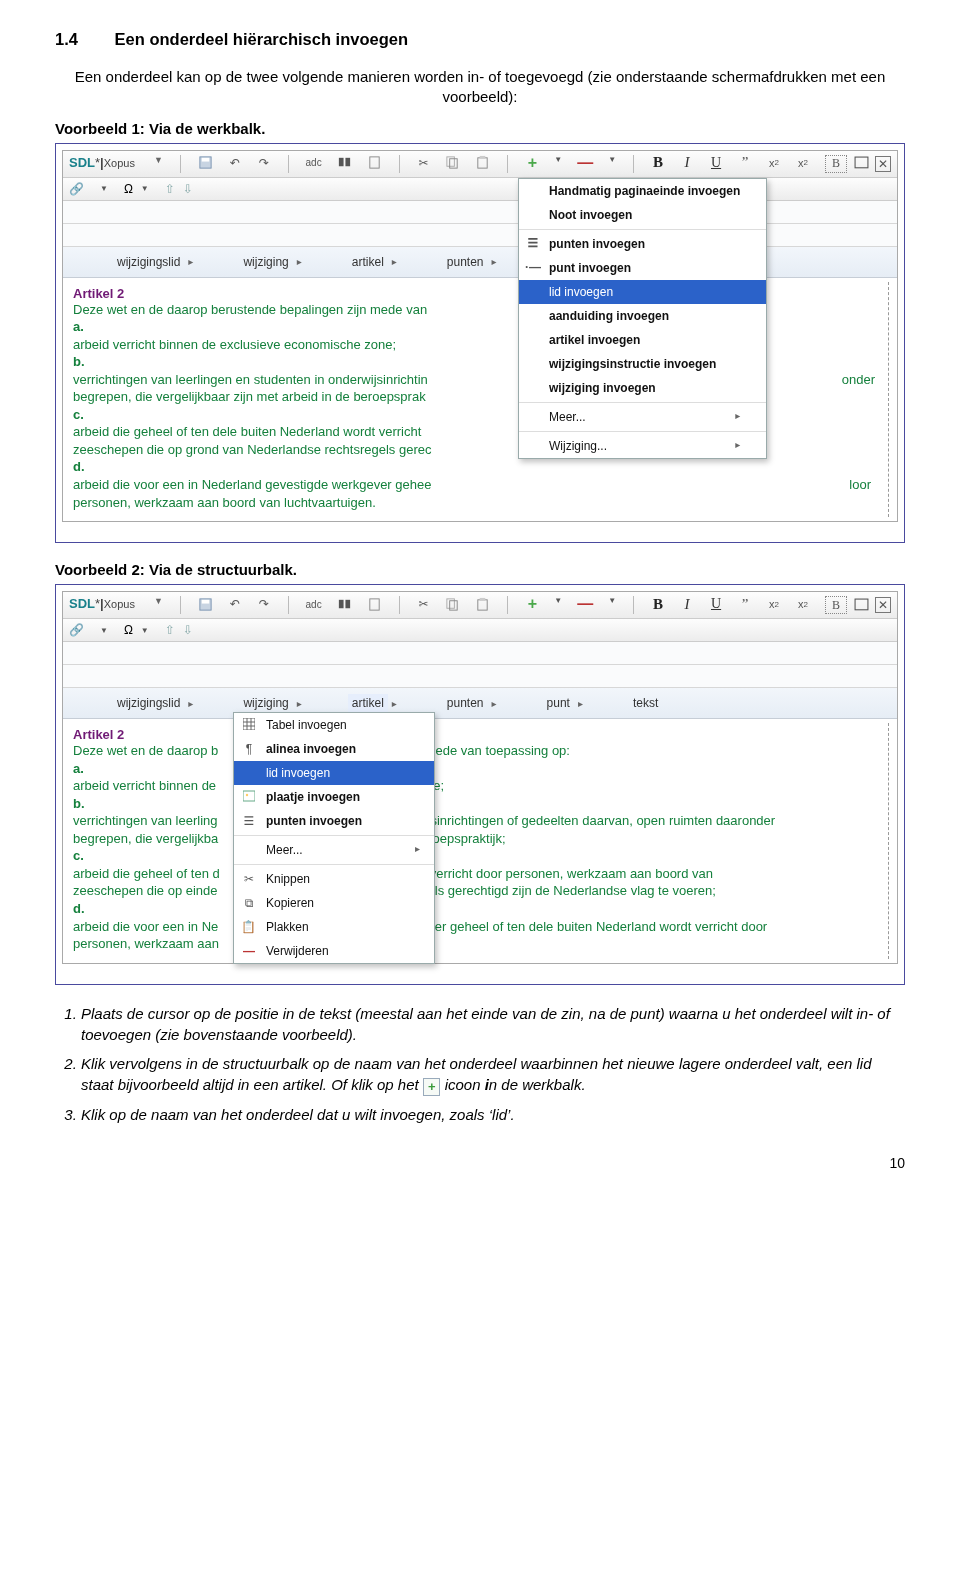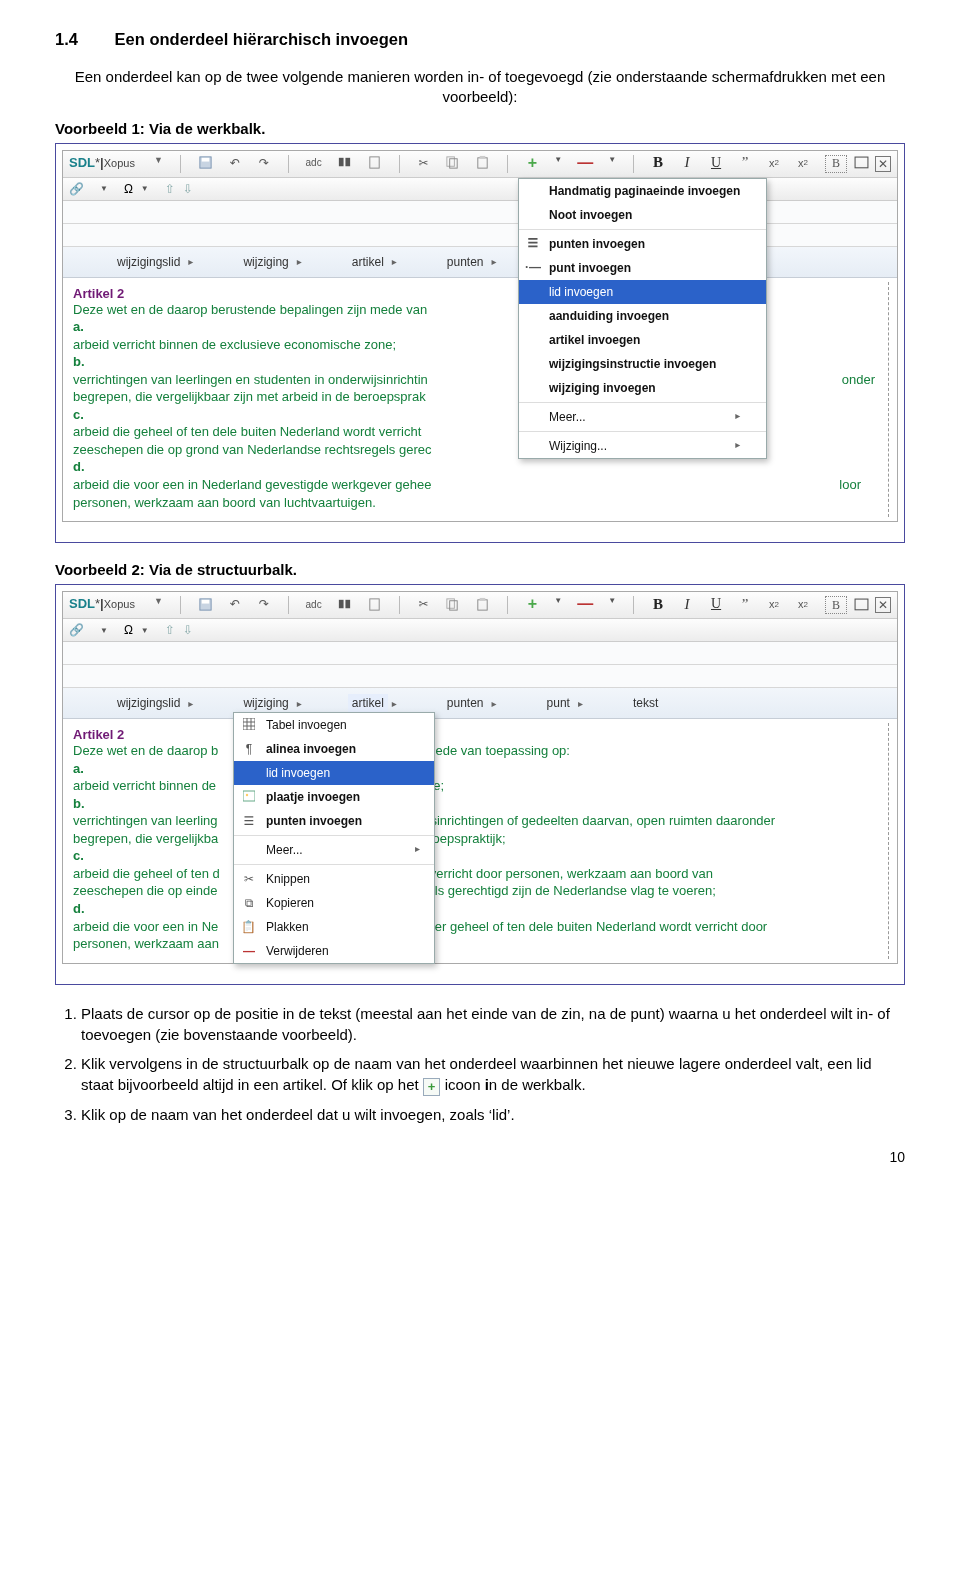--- a/index.html
+++ b/index.html
@@ -58,24 +58,24 @@
 
   
   .ctxmenu { position:absolute; background:#fff; border:1px solid #9aa; box-shadow: 2px 3px 6px rgba(0,0,0,.25); font-size:12px; min-width:200px; z-index:6; }
   .ctxmenu .mi { padding: 5px 14px 5px 32px; color:#111; position:relative;}
   .ctxmenu .mi.sel { background:#2b62c9; color:#fff; }
   .ctxmenu .mi .micon { position:absolute; left:7px; top:5px; width:16px; text-align:center; color:#555; font-size:12px;}
   .ctxmenu .msep { height:1px; background:#ddd; margin:2px 0; }
   .ctxmenu .mi .sub { float:right; font-size:10px; color:#666; }
 
   ol.steps { margin: 14px 0 0 26px; padding:0; }
-  ol.steps li { margin-bottom: 8px; font-size:15px; line-height:1.4; }
+  ol.steps li { margin-bottom: 8px; font-size:15px; line-height:1.4;font-style:italic; }
   .inline-plus { display:inline-block; border:1px solid #9ab; background:#f6faf6; padding:0 4px; color:#3a9a3a; font-weight:bold; font-size:13px; line-height:16px; vertical-align: -1px;}
 
-  .pagenum { text-align:right; font-size:14px; margin-top:24px; }
+  .pagenum { text-align:right; font-size:14px; margin-top:30px; }
 </style>
 </head>
 <body>
 
 <div class="sect-heading">
   <span class="sect-no">1.4</span>
   <span>Een onderdeel hiërarchisch invoegen</span>
 </div>
 
 <p class="para">Een onderdeel kan op de twee volgende manieren worden in- of toegevoegd (zie onderstaande schermafdrukken met een voorbeeld):</p>
@@ -211,21 +211,21 @@
         <span>Deze wet en de daarop berustende bepalingen zijn mede van</span><br>
         <b>a.</b><br>
         <span>arbeid verricht binnen de exclusieve economische zone;</span><br>
         <b>b.</b><br>
         <span>verrichtingen van leerlingen en studenten in onderwijsinrichtin</span><span style="float:right;margin-right:12px;">onder</span><br>
         <span>begrepen, die vergelijkbaar zijn met arbeid in de beroepsprak</span><br>
         <b>c.</b><br>
         <span>arbeid die geheel of ten dele buiten Nederland wordt verricht</span><br>
         <span>zeeschepen die op grond van Nederlandse rechtsregels gerec</span><br>
         <b>d.</b><br>
-        <span>arbeid die voor een in Nederland gevestigde werkgever gehee</span><span style="float:right;margin-right:26px;">loor</span><br>
+        <span>arbeid die voor een in Nederland gevestigde werkgever gehee</span><span style="float:right;margin-right:16px;">loor</span><br>
         <span>personen, werkzaam aan boord van luchtvaartuigen.</span>
       </div>
     </div>
   </div>
 </div>
 
 <div class="subhead">Voorbeeld 2: Via de structuurbalk.</div>
 
 <div class="shot-frame">
   <div class="editor" style="position:relative;">

